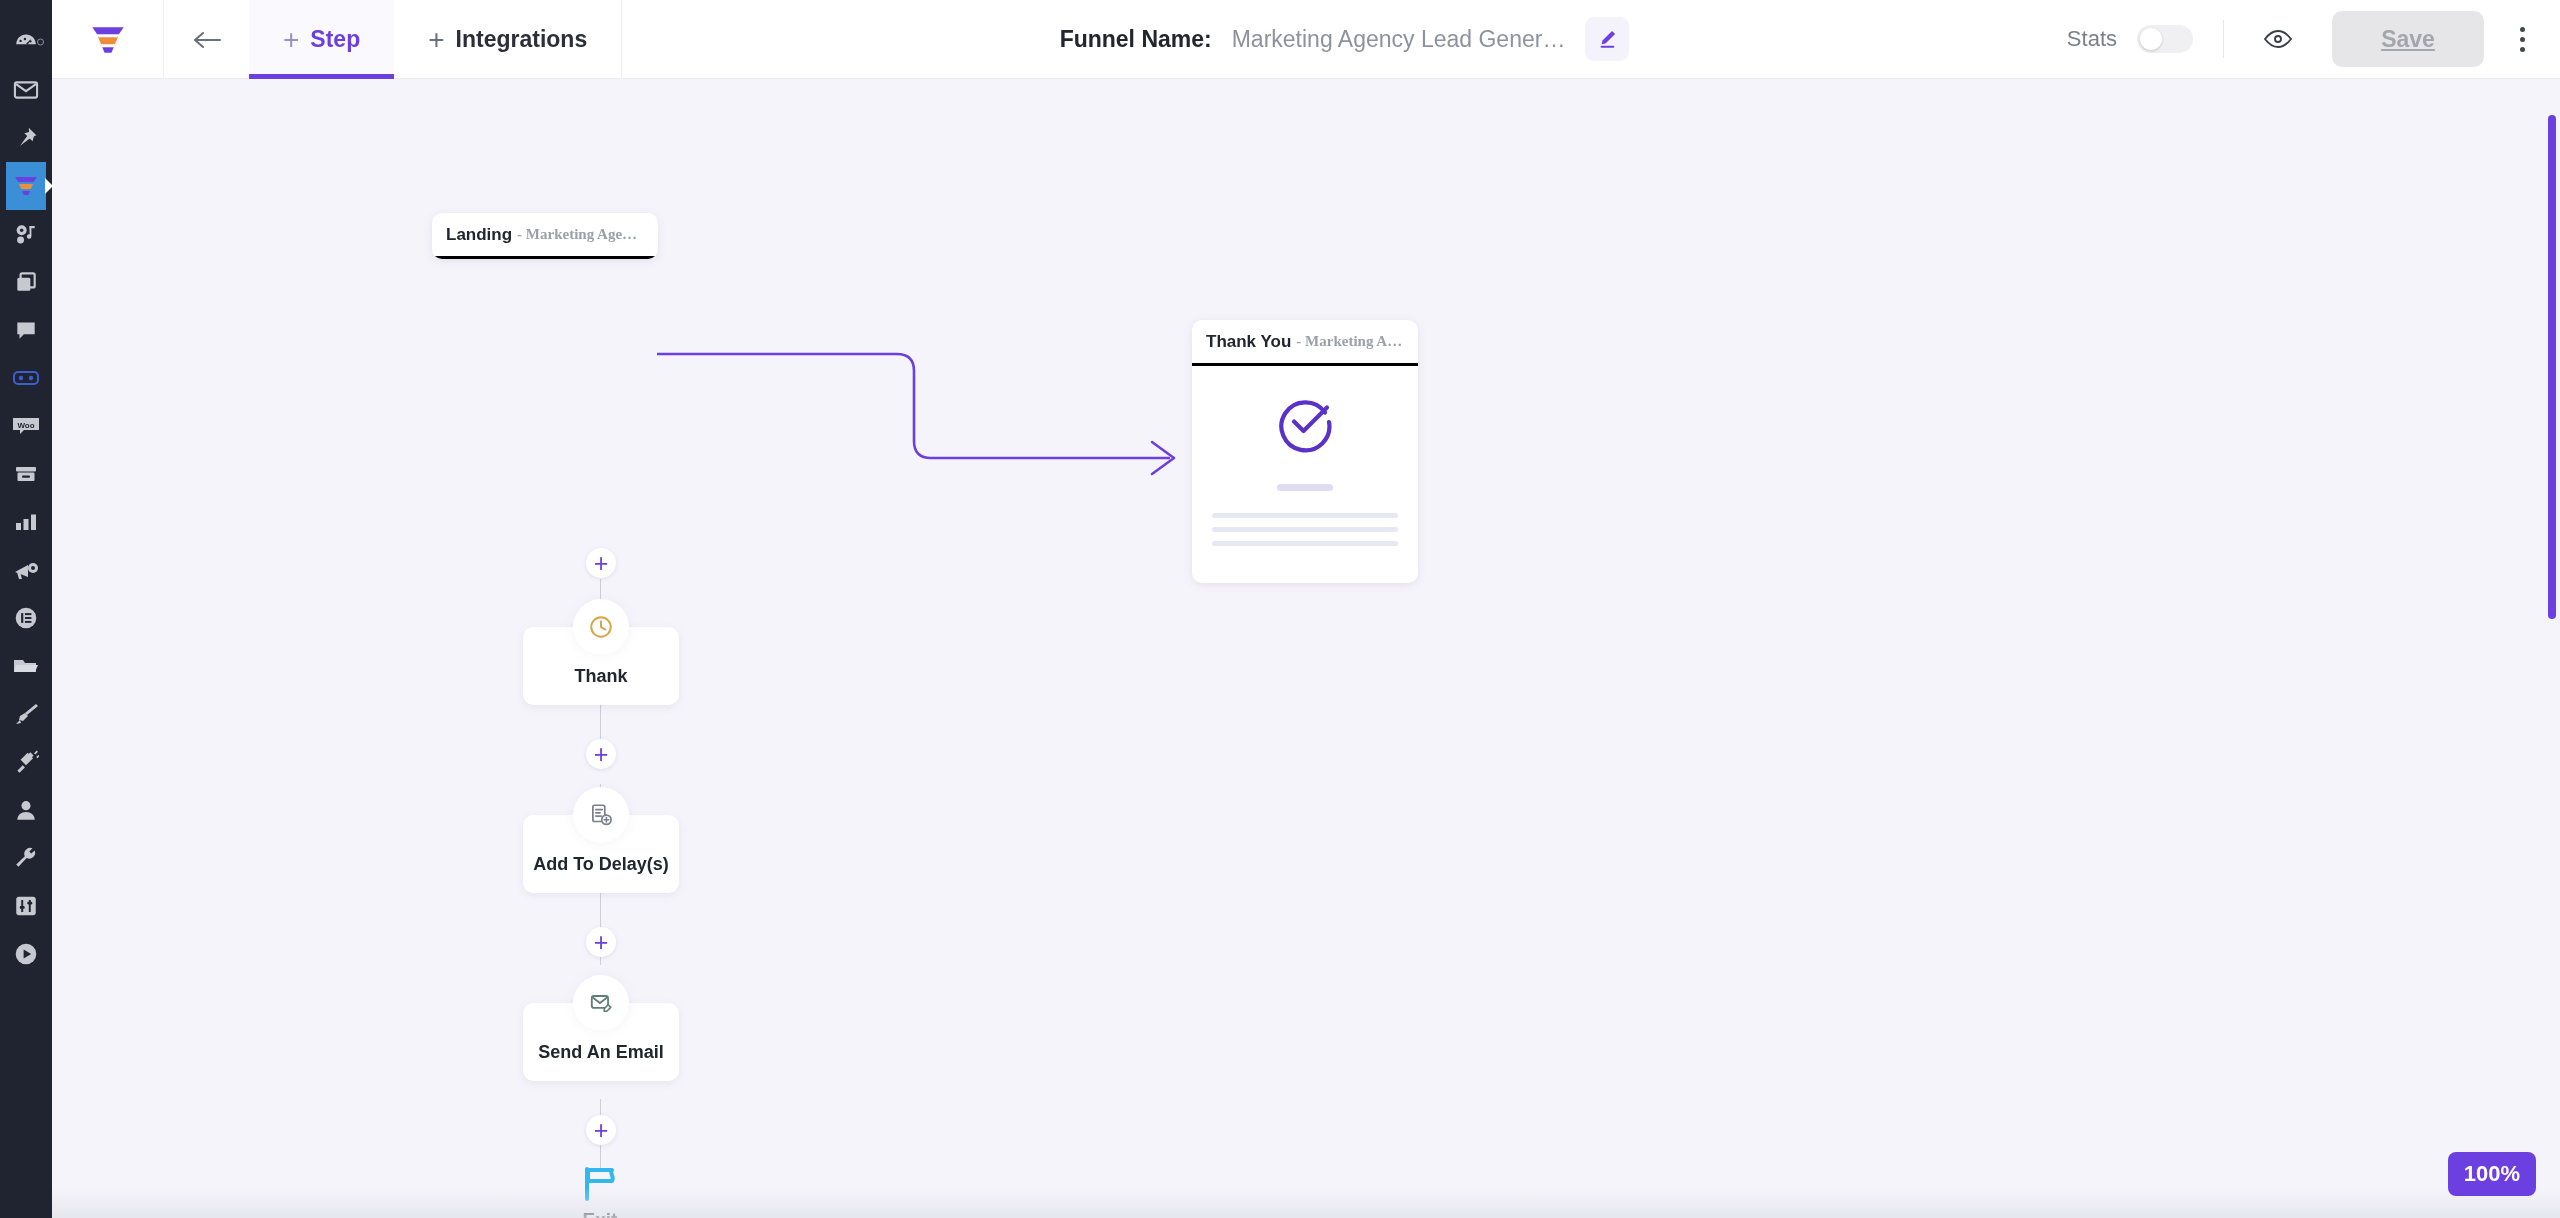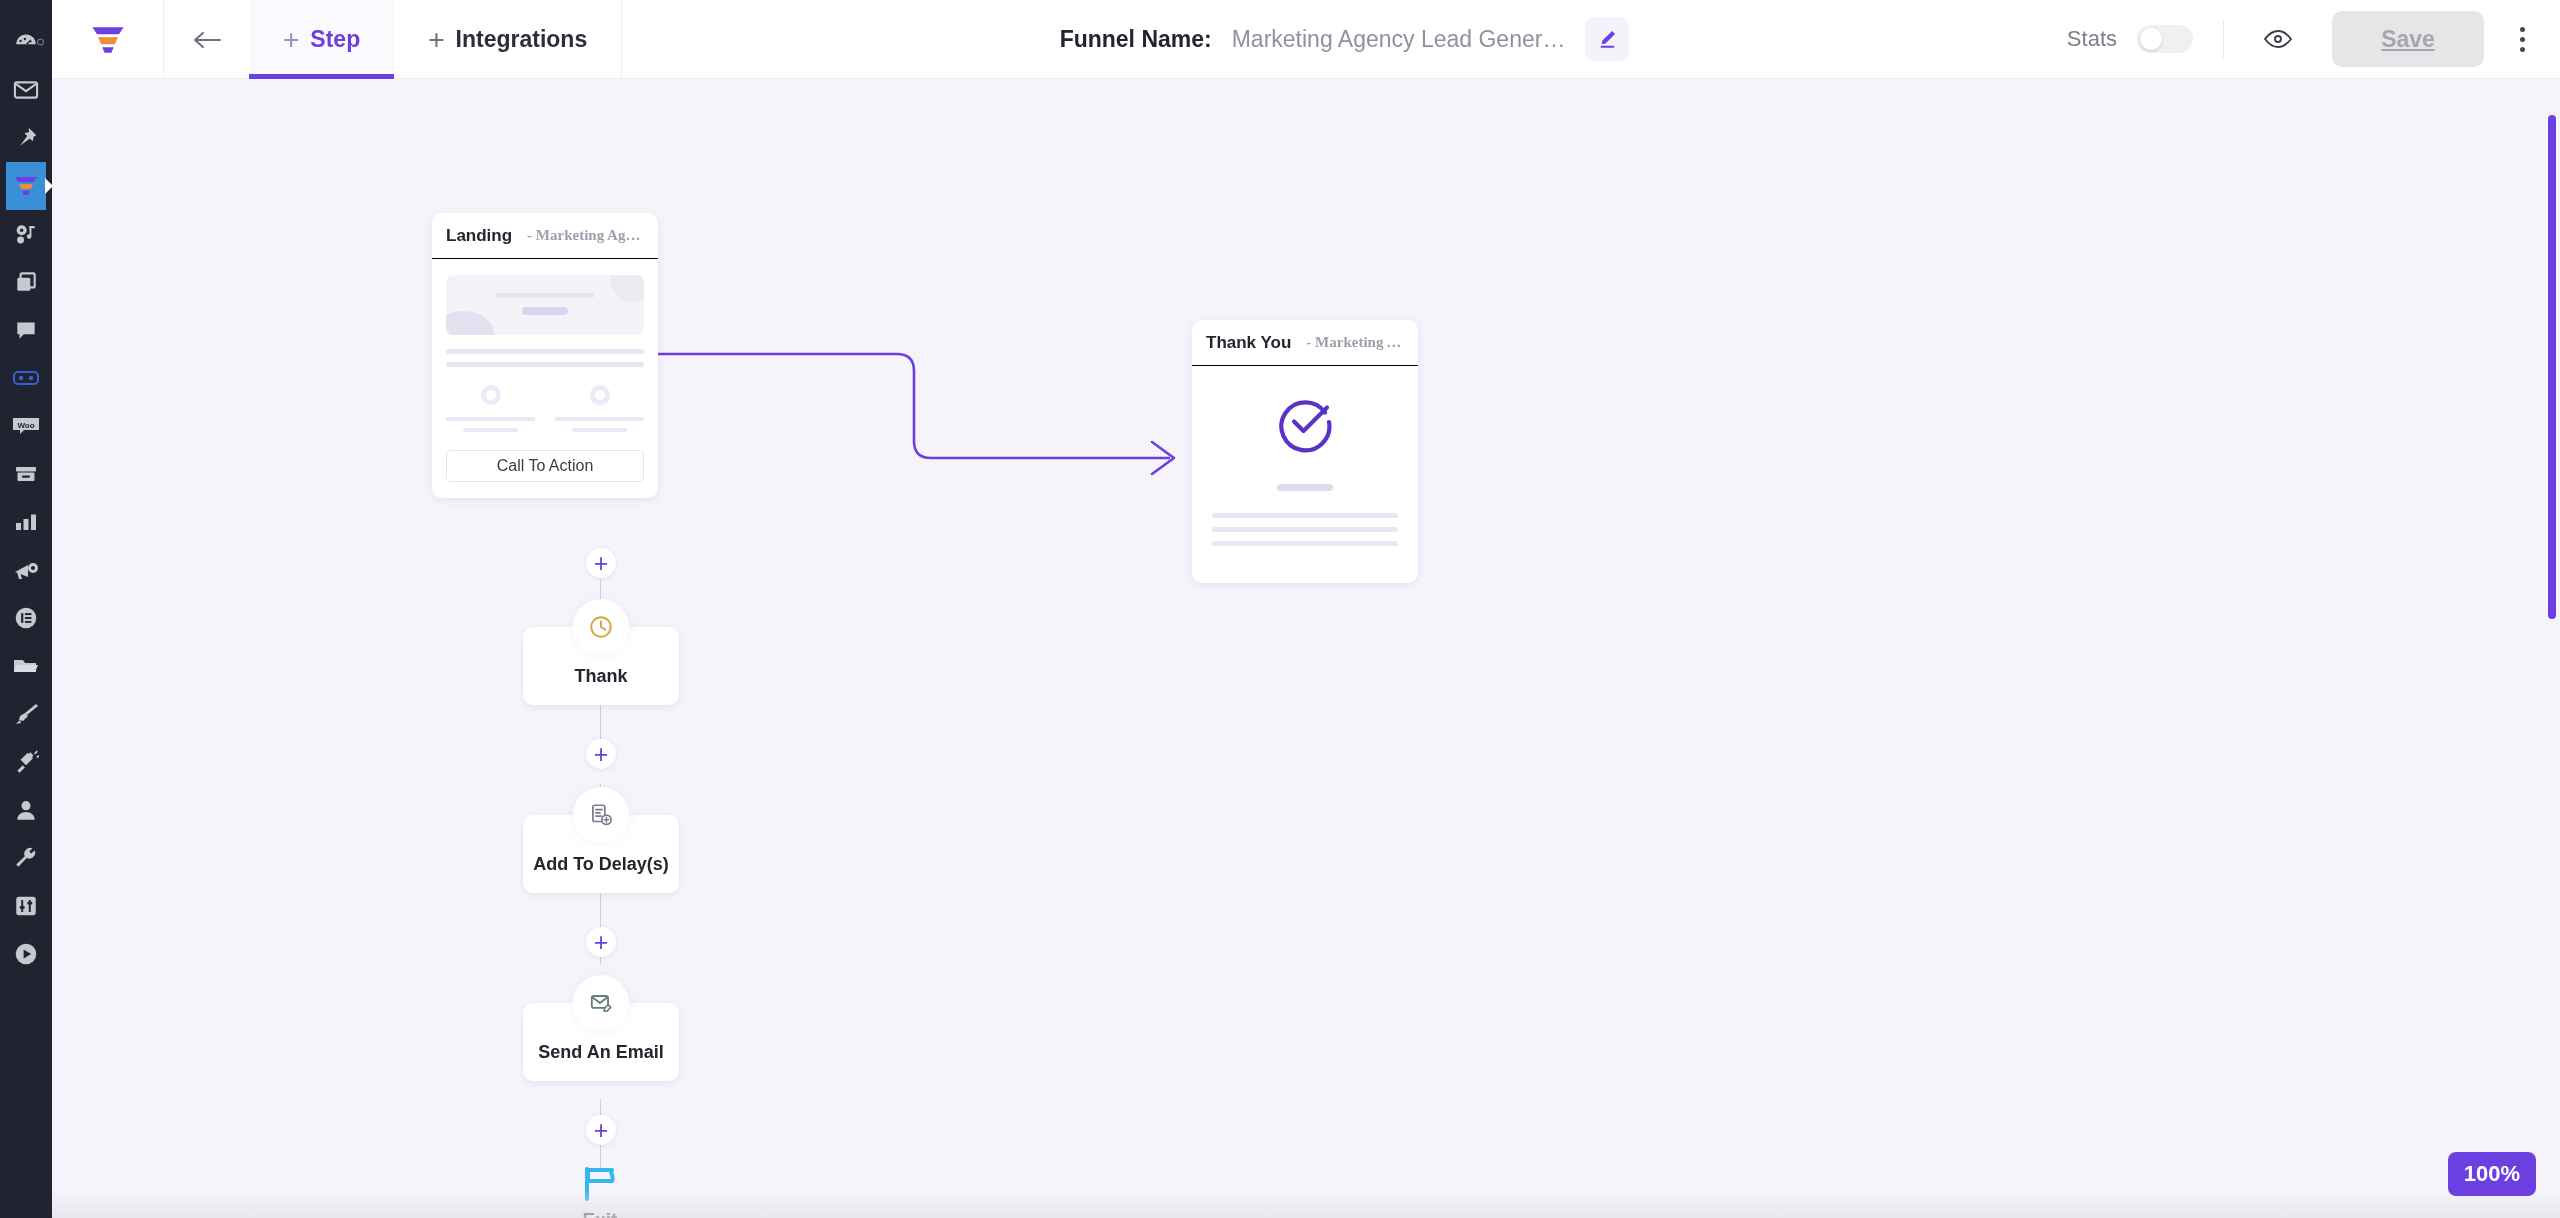--- a/index.html
+++ b/index.html
@@ -144,23 +144,23 @@
 
   
   .page-node {
     width: 226px;
     background: #ffffff;
     border-radius: 10px;
     box-shadow: 0 2px 10px rgba(60,50,110,.10);
     overflow: hidden;
   }
   .page-node-head {
-    height: 46px; display:flex; align-items:center; gap: 15px;
+    height: 46px; display:flex; align-items:center; gap: 5px;
     padding: 0 14px;
-    border-bottom: 1px solid #000000;
+    border-bottom: 3px solid #000000;
     white-space: nowrap; overflow: hidden;
   }
   .pn-title { font-size: 17px; font-weight: 700; color: #23262f; }
   .pn-sub { font-size: 15px; font-weight: 700; color: #9ca0ab; overflow:hidden; text-overflow: ellipsis; font-family: Liberation Serif, serif;}
   .page-node-body { padding: 16px 14px 16px; }
 
   
   .sk-hero { height: 60px; border-radius: 7px; background: #f4f4f8; position:relative; overflow:hidden; margin-bottom: 14px;}
   .sk-hero .blob1 { position:absolute; left:-14px; bottom:-20px; width:62px; height:44px; border-radius:50%; background:#e2e1f0;}
   .sk-hero .blob2 { position:absolute; right:-12px; top:-18px; width:46px; height:46px; border-radius:50%; background:#ecebf4;}
@@ -442,43 +442,20 @@
   <svg style="position:absolute;left:0;top:0;width:2508px;height:1139px;pointer-events:none">
     <path d="M 605 275 L 845 275 Q 862 275 862 292 L 862 362 Q 862 379 879 379 L 1118 379" fill="none" stroke="#6c3fe0" stroke-width="2.6"></path>
     <path d="M 1100 363 L 1122 379 L 1100 395" fill="none" stroke="#6c3fe0" stroke-width="2.6" stroke-linecap="round" stroke-linejoin="round"></path>
   </svg>
 
   <div class="node page-node" style="left:380px; top:134px;">
     <div class="page-node-head">
       <span class="pn-title">Landing</span>
       <span class="pn-sub">- Marketing Age…</span>
     </div>
-    <div class="page-node-body">
-      <div class="sk-hero">
-        <span class="blob1"></span>
-        <span class="blob2"></span>
-        <span class="l1"></span>
-        <span class="l2"></span>
-      </div>
-      <div class="sk-line"></div>
-      <div class="sk-line"></div>
-      <div class="sk-cols">
-        <div class="sk-col">
-          <span class="sk-ring"></span>
-          <span class="a"></span>
-          <span class="b"></span>
-        </div>
-        <div class="sk-col">
-          <span class="sk-ring"></span>
-          <span class="a"></span>
-          <span class="b"></span>
-        </div>
-      </div>
-      <div class="cta">Call To Action</div>
-    </div>
   </div>
 
   <div class="node page-node" style="left:1140px; top:241px;">
     <div class="page-node-head">
       <span class="pn-title">Thank You</span>
       <span class="pn-sub">- Marketing Age…</span>
     </div>
     <div class="ty-body">
       <svg width="64" height="64" viewBox="0 0 64 64">
         <path d="M52 22.5A24 24 0 1 0 56 32" fill="none" stroke="#5b32c8" stroke-width="4.2" stroke-linecap="round"></path>

